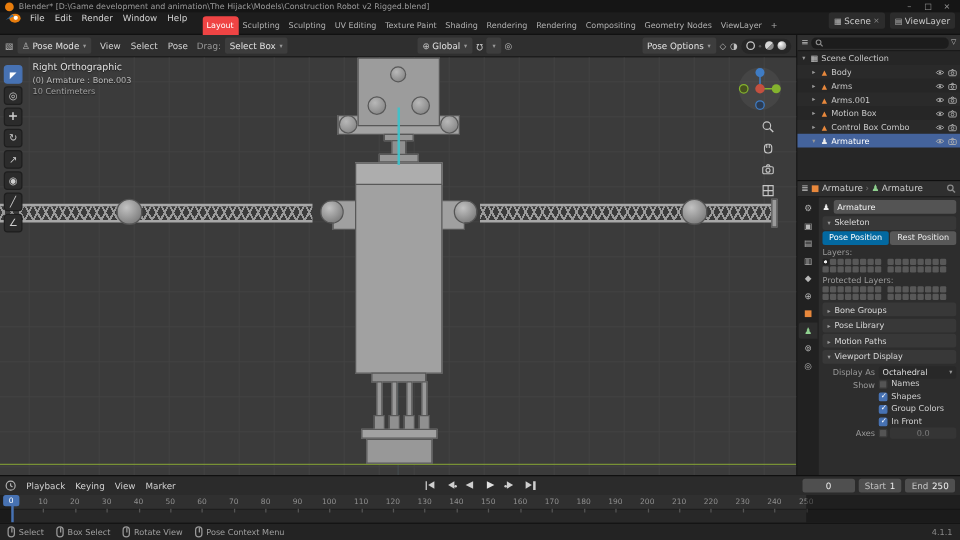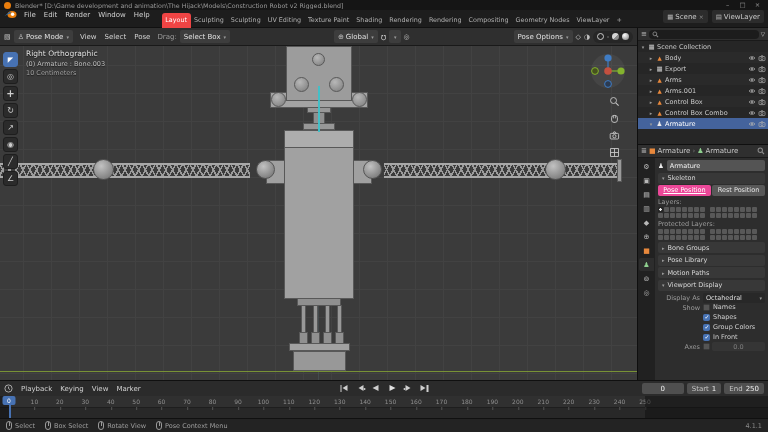--- a/index.html
+++ b/index.html
@@ -124,21 +124,21 @@
   .props-content { flex:1; background:#2d2d2d; padding:2px 3px; overflow:hidden; font-size:6.5px; }
   .prow { display:flex; align-items:center; min-height:11px; gap:3px; }
   .prow.multi { align-items:flex-start; }
   .plabel { width:42px; flex:none; text-align:right; color:#9a9a9a; white-space:nowrap; overflow:hidden; }
   .pwidget { flex:1; display:flex; align-items:center; gap:2px; min-width:0; }
   .name-field { flex:1; display:flex; align-items:center; gap:3px; background:#545454; border-radius:2px; height:11px; padding:0 3px; color:#f2f2f2; }
   .ddw { flex:1; display:flex; align-items:center; justify-content:space-between; background:#282828; border-radius:2px; height:10px; padding:0 3px; color:#dedede; }
   .ddw::after { content:"▾"; font-size:5px; color:#9a9a9a; }
   .seg { display:flex; flex:1; gap:1px; }
   .sbtn { flex:1; height:11px; line-height:11px; text-align:center; background:#585858; color:#e6e6e6; border-radius:2px; white-space:nowrap; overflow:hidden; }
-  .sbtn.on { background:#ec4899; color:#fff;text-decoration:underline; }
+  .sbtn.on { background:#0369a1; color:#fff; }
   .sec-label { color:#9a9a9a; margin:2px 0 1px; }
   .layer-grid { margin-bottom:2px; }
   .lrow { display:flex; gap:1px; margin-bottom:1px; }
   .lcell { width:5px; height:5px; background:#585858; border-radius:1px; }
   .lcell.grp { margin-left:4px; }
   .lcell.on { background:radial-gradient(circle, #eeeeee 0 1px, #232323 1.5px); }
   .panel { background:#383838; border-radius:2px; margin:1.5px 0; height:11px; display:flex; align-items:center; gap:3px; padding:0 4px; color:#d8d8d8; }
   .panel .pc::before { content:"▸"; color:#9a9a9a; font-size:5px; }
   .panel.open .pc::before { content:"▾"; }
   .cbcol { flex:1; display:flex; flex-direction:column; gap:2px; }
@@ -425,36 +425,20 @@
                   <circle cx="4" cy="4" r="0.9" fill="#b0b0b0"></circle>
                 </svg>
                 <svg width="8" height="8" viewBox="0 0 8 8">
                   <rect x="1" y="2.6" width="6" height="4" rx="0.8" fill="none" stroke="#b0b0b0" stroke-width="0.7"></rect>
                   <circle cx="4" cy="4.6" r="1.1" fill="none" stroke="#b0b0b0" stroke-width="0.7"></circle>
                   <path d="M2.8 2.6 L3.5 1.6 H4.5 L5.2 2.6" fill="none" stroke="#b0b0b0" stroke-width="0.7"></path>
                 </svg>
               </span>
             </div>
 
-            <div class="orow i-collection" style="padding-left: 10px;">
-              <span class="caret">▸</span>
-              <span class="oicon"></span>
-              <span class="olabel">Export</span>
-              <span class="ovis">
-                <svg width="8" height="8" viewBox="0 0 8 8">
-                  <path d="M1 4 C2.4 2.2 5.6 2.2 7 4 C5.6 5.8 2.4 5.8 1 4 Z" fill="none" stroke="#b0b0b0" stroke-width="0.7"></path>
-                  <circle cx="4" cy="4" r="0.9" fill="#b0b0b0"></circle>
-                </svg>
-                <svg width="8" height="8" viewBox="0 0 8 8">
-                  <rect x="1" y="2.6" width="6" height="4" rx="0.8" fill="none" stroke="#b0b0b0" stroke-width="0.7"></rect>
-                  <circle cx="4" cy="4.6" r="1.1" fill="none" stroke="#b0b0b0" stroke-width="0.7"></circle>
-                  <path d="M2.8 2.6 L3.5 1.6 H4.5 L5.2 2.6" fill="none" stroke="#b0b0b0" stroke-width="0.7"></path>
-                </svg>
-              </span>
-            </div>
 
             <div class="orow i-mesh" style="padding-left: 10px;">
               <span class="caret">▸</span>
               <span class="oicon"></span>
               <span class="olabel">Arms</span>
               <span class="ovis">
                 <svg width="8" height="8" viewBox="0 0 8 8">
                   <path d="M1 4 C2.4 2.2 5.6 2.2 7 4 C5.6 5.8 2.4 5.8 1 4 Z" fill="none" stroke="#b0b0b0" stroke-width="0.7"></path>
                   <circle cx="4" cy="4" r="0.9" fill="#b0b0b0"></circle>
                 </svg>
@@ -479,21 +463,21 @@
                   <rect x="1" y="2.6" width="6" height="4" rx="0.8" fill="none" stroke="#b0b0b0" stroke-width="0.7"></rect>
                   <circle cx="4" cy="4.6" r="1.1" fill="none" stroke="#b0b0b0" stroke-width="0.7"></circle>
                   <path d="M2.8 2.6 L3.5 1.6 H4.5 L5.2 2.6" fill="none" stroke="#b0b0b0" stroke-width="0.7"></path>
                 </svg>
               </span>
             </div>
 
             <div class="orow i-mesh" style="padding-left: 10px;">
               <span class="caret">▸</span>
               <span class="oicon"></span>
-              <span class="olabel">Control Box</span>
+              <span class="olabel">Motion Box</span>
               <span class="ovis">
                 <svg width="8" height="8" viewBox="0 0 8 8">
                   <path d="M1 4 C2.4 2.2 5.6 2.2 7 4 C5.6 5.8 2.4 5.8 1 4 Z" fill="none" stroke="#b0b0b0" stroke-width="0.7"></path>
                   <circle cx="4" cy="4" r="0.9" fill="#b0b0b0"></circle>
                 </svg>
                 <svg width="8" height="8" viewBox="0 0 8 8">
                   <rect x="1" y="2.6" width="6" height="4" rx="0.8" fill="none" stroke="#b0b0b0" stroke-width="0.7"></rect>
                   <circle cx="4" cy="4.6" r="1.1" fill="none" stroke="#b0b0b0" stroke-width="0.7"></circle>
                   <path d="M2.8 2.6 L3.5 1.6 H4.5 L5.2 2.6" fill="none" stroke="#b0b0b0" stroke-width="0.7"></path>
                 </svg>

